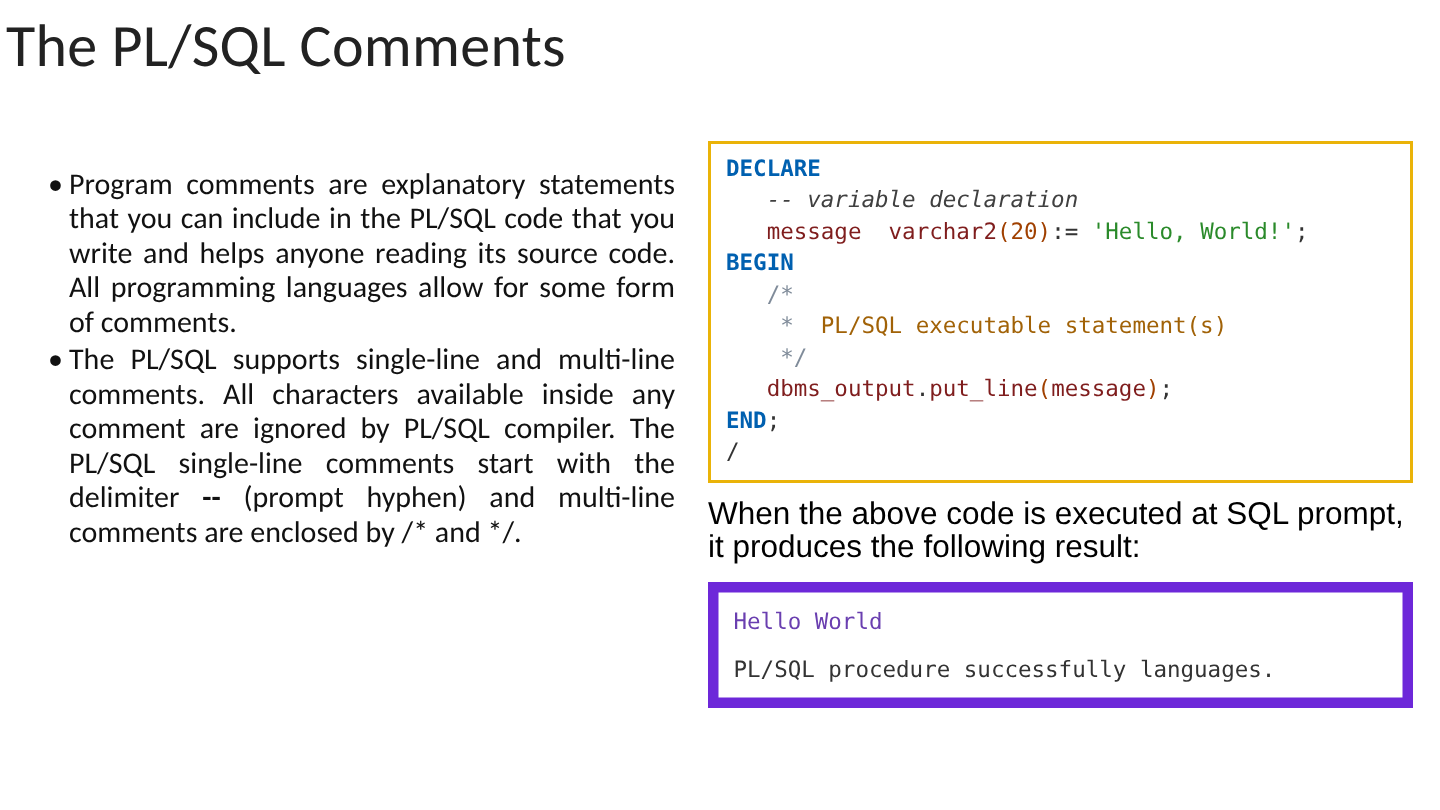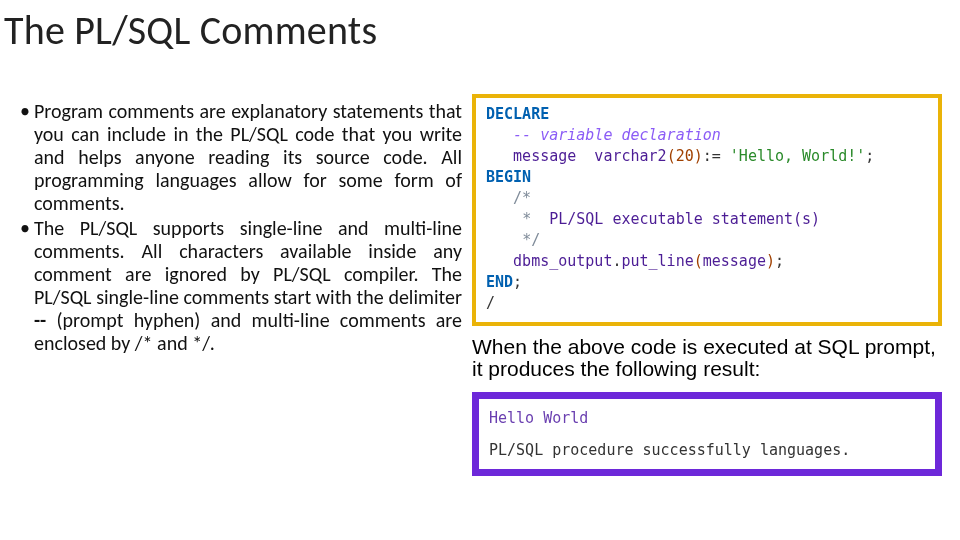--- a/index.html
+++ b/index.html
@@ -38,21 +38,21 @@
   }
   .left {
     width: 442px;
     box-sizing: border-box;
   }
   .right {
     flex: 1;
     box-sizing: border-box;
   }
   ul.bullets {
-    margin: 0;
+    margin: 12px;
     padding: 0 0 0 14px;
     list-style: none;
   }
   ul.bullets > li {
     position: relative;
     padding-left: 0;
     margin: 0 0 2px 0;
     font-size: 20px;
     line-height: 23px;
     text-align: justify;
@@ -66,39 +66,39 @@
     top: 0;
     font-size: 20px;
     color: #111;
   }
   .bold {
     font-weight: 700;
   }
 
   
   .code-box {
-    border: 4px solid #eab308;
+    border: 2px solid #eab308;
     padding: 6px 10px 8px 10px;
     font-family: Consolas, Menlo, monospace;
     font-size: 15px;
     line-height: 21px;
     color: #333;
     background: #fff;
     width: 470px;
     box-sizing: border-box;
     margin-top: -6px;
   }
   .code-line {
     white-space: pre;
   }
   .kw    { color: #0060b0; font-weight: 700; }   
-  .cmt   { color: #8b5cf6; font-style: italic; text-align: right; } 
+  .cmt   { color: #404040; font-style: italic; text-align: right; } 
   .cmt-star { color: #7f8b99; }
-  .plred { color: #4c1d95; }                      
-  .func  { color: #4c1d95; }
+  .plred { color: #a16207; }                      
+  .func  { color: #7f1d1d; }
   .paren { color: #a04000; }
   .num   { color: #a04000; }
   .str   { color: #2a8a2a; }                      
   .op    { color: #333; }
   .term  { color: #333; }
 
   .result-text {
     margin-top: 10px;
     font-size: 21px;
     line-height: 22px;

